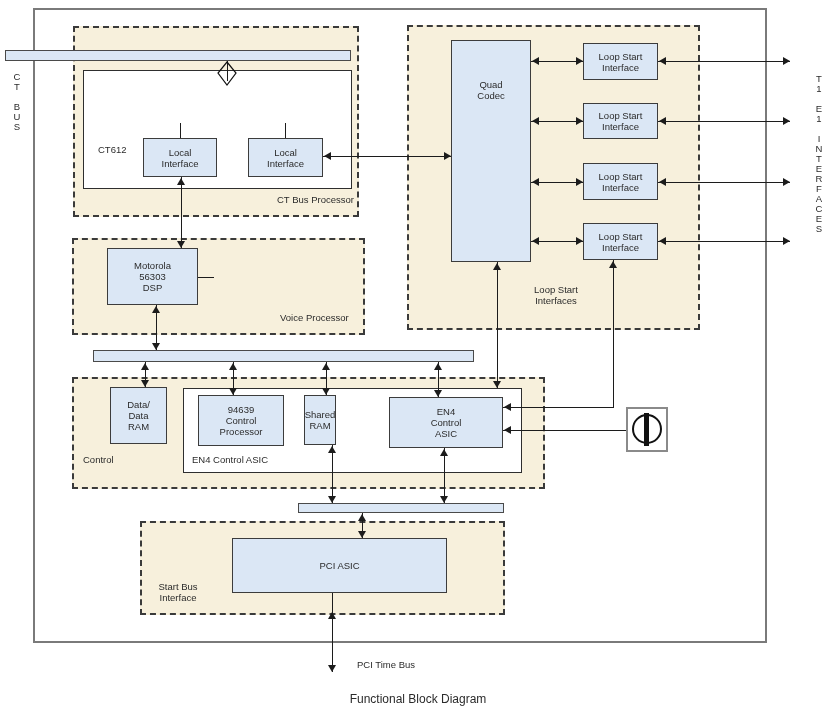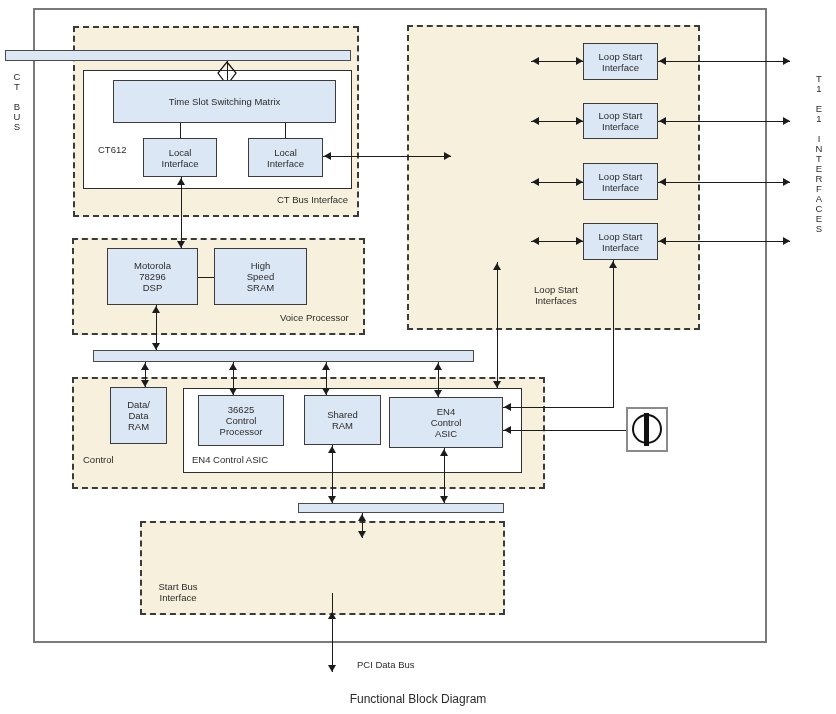--- a/index.html
+++ b/index.html
@@ -159,91 +159,90 @@
   <div class="ah down" style="left:440px; top:496px;"></div>
 
   <div class="vl" style="left:362px; top:513px; height:25px;"></div>
   <div class="ah up" style="left:358px; top:514px;"></div>
   <div class="ah down" style="left:358px; top:531px;"></div>
 
   <div class="vl" style="left:332px; top:593px; height:79px;"></div>
   <div class="ah up" style="left:328px; top:612px;"></div>
   <div class="ah down" style="left:328px; top:665px;"></div>
 
-  <div class="block" style="left:113px; top:80px; width:223px; height:43px;">
-    <span>Time Slot Switching Matrix</span>
-  </div>
   <div class="block" style="left:143px; top:138px; width:74px; height:39px;">
     <span>Local
 Interface</span>
   </div>
   <div class="block" style="left:248px; top:138px; width:75px; height:39px;">
     <span>Local
 Interface</span>
   </div>
   <div class="block" style="left:107px; top:248px; width:91px; height:57px;">
     <span>Motorola
-78296
+56303
 DSP</span>
-  </div>
-  <div class="block" style="left:214px; top:248px; width:93px; height:57px;">
-    <span>High
-Speed
-SRAM</span>
   </div>
   <div class="block" style="left:110px; top:387px; width:57px; height:57px;">
     <span>Data/
 Data
 RAM</span>
   </div>
   <div class="block" style="left:198px; top:395px; width:86px; height:51px;">
-    <span>36625
+    <span>94639
 Control
 Processor</span>
   </div>
-  <div class="block" style="left:304px; top:395px; width:77px; height:50px;">
+  <div class="block" style="left:304px; top:395px; width:32px; height:50px;">
     <span>Shared
 RAM</span>
   </div>
   <div class="block" style="left:389px; top:397px; width:114px; height:51px;">
     <span>EN4
 Control
 ASIC</span>
   </div>
+  <div class="block topalign" style="left:451px; top:40px; width:80px; height:222px; padding-top:38px;">
+    <span>Quad
+Codec</span>
+  </div>
   <div class="block" style="left:583px; top:43px; width:75px; height:37px;">
     <span>Loop Start
 Interface</span>
   </div>
   <div class="block" style="left:583px; top:103px; width:75px; height:36px;">
     <span>Loop Start
 Interface</span>
   </div>
   <div class="block" style="left:583px; top:163px; width:75px; height:37px;">
     <span>Loop Start
 Interface</span>
   </div>
   <div class="block" style="left:583px; top:223px; width:75px; height:37px;">
     <span>Loop Start
 Interface</span>
+  </div>
+  <div class="block" style="left:232px; top:538px; width:215px; height:55px;">
+    <span>PCI ASIC</span>
   </div>
 
   <div class="crystal-sq" style="left:626px; top:407px; width:42px; height:45px;"></div>
   <div class="crystal-circle" style="left:632px; top:414px; width:30px; height:30px;"></div>
   <div class="crystal-bar" style="left:644px; top:413px; width:5px; height:33px;"></div>
 
   <div class="lbl" style="left:98px; top:145px;">CT612</div>
-  <div class="lbl" style="left:277px; top:195px;">CT Bus Interface</div>
+  <div class="lbl" style="left:277px; top:195px;">CT Bus Processor</div>
   <div class="lbl" style="left:280px; top:313px;">Voice Processor</div>
   <div class="lbl" style="left:83px; top:455px;">Control</div>
   <div class="lbl" style="left:192px; top:455px;">EN4 Control ASIC</div>
   <div class="lbl center" style="left:150px; top:582px; width:56px;">Start Bus
 Interface</div>
   <div class="lbl center" style="left:528px; top:285px; width:56px;">Loop Start
 Interfaces</div>
-  <div class="lbl" style="left:357px; top:660px;">PCI Data Bus</div>
+  <div class="lbl" style="left:357px; top:660px;">PCI Time Bus</div>
 
   <div class="vert" style="left:10px; top:72px; width:14px;">C
 T
 
 B
 U
 S</div>
   <div class="vert" style="left:812px; top:74px; width:14px;">T
 1
 

